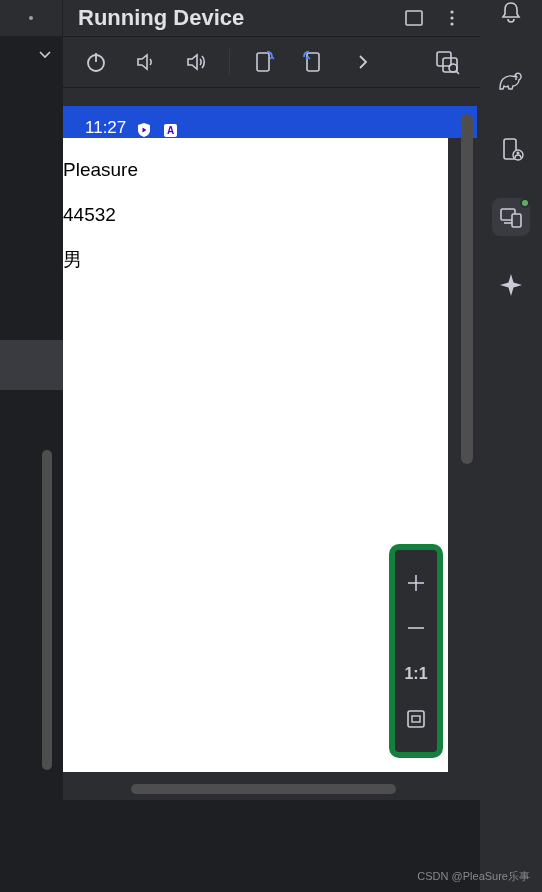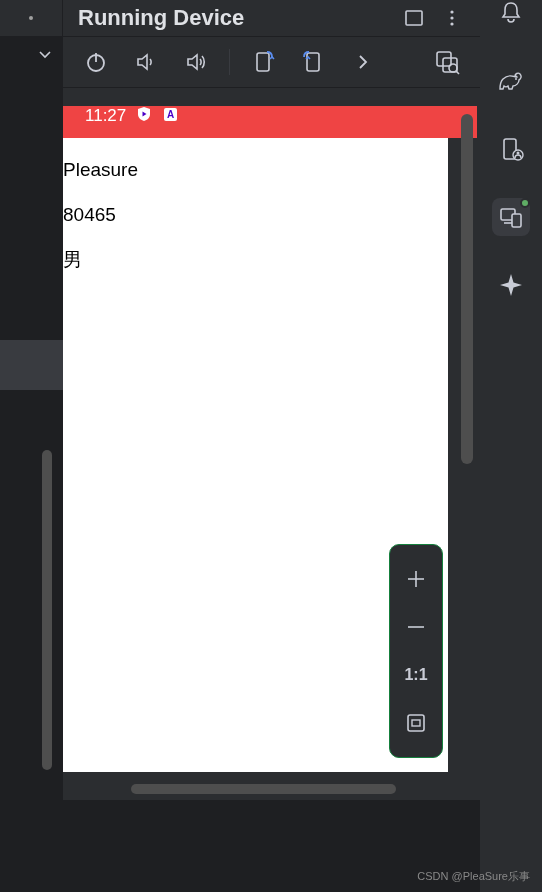--- a/index.html
+++ b/index.html
@@ -107,23 +107,23 @@
     .device-area {
       position: absolute;
       left: 0;
       top: 106px;
       width: 414px;
       height: 666px;
       background: #2b2d30;
     }
     .status-bar {
       height: 32px;
-      background: #ef4444;
-      display: flex;
-      align-items: flex-start;
+      background: #1d4ed8;
+      display: flex;
+      align-items: flex-end;
       padding: 0 10px 0 22px;
       gap: 10px;
     }
     .status-time {
       color: #fff;
       font-size: 17px;
       font-weight: 500;
     }
     .status-icon {
       width: 16px;
@@ -153,21 +153,21 @@
       background: #4e4e4e;
       border-radius: 6px;
     }
     .zoom-panel {
       position: absolute;
       right: 34px;
       bottom: 14px;
       width: 54px;
       height: 214px;
       background: #2b2d30;
-      border: 1px solid #15803d;
+      border: 6px solid #15803d;
       border-radius: 10px;
       display: flex;
       flex-direction: column;
       align-items: center;
       justify-content: space-around;
       padding: 10px 0;
     }
     .zoom-btn {
       color: #c9ccd6;
       width: 34px;
@@ -364,21 +364,21 @@
       </span>
       <span class="status-icon">
         <svg width="15" height="15" viewBox="0 0 15 15">
             <rect x="1" y="1" width="13" height="13" rx="2" fill="#fff"></rect>
             <text x="7.5" y="11" text-anchor="middle" font-size="10" font-weight="bold" fill="#4b00c8">A</text>
           </svg>
       </span>
     </div>
     <div class="app-content">
       <div class="app-text">Pleasure</div>
-      <div class="app-text">80465</div>
+      <div class="app-text">44532</div>
       <div class="app-text">男</div>
     </div>
     <div class="device-v-scroll"></div>
 
     <div class="zoom-panel">
       <span class="zoom-btn">
         <svg width="24" height="24" viewBox="0 0 24 24">
             <line x1="12" y1="4" x2="12" y2="20" stroke="#c9ccd6" stroke-width="1.6"></line>
             <line x1="4" y1="12" x2="20" y2="12" stroke="#c9ccd6" stroke-width="1.6"></line>
           </svg>

